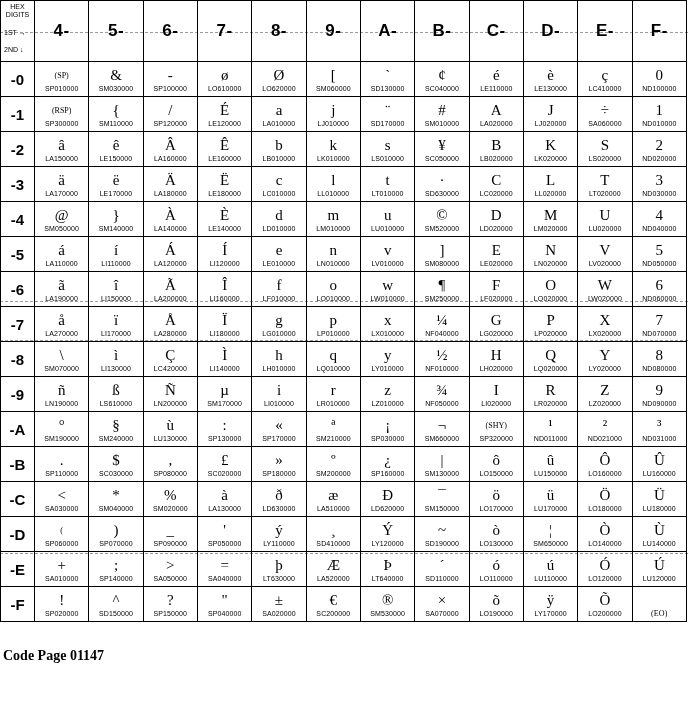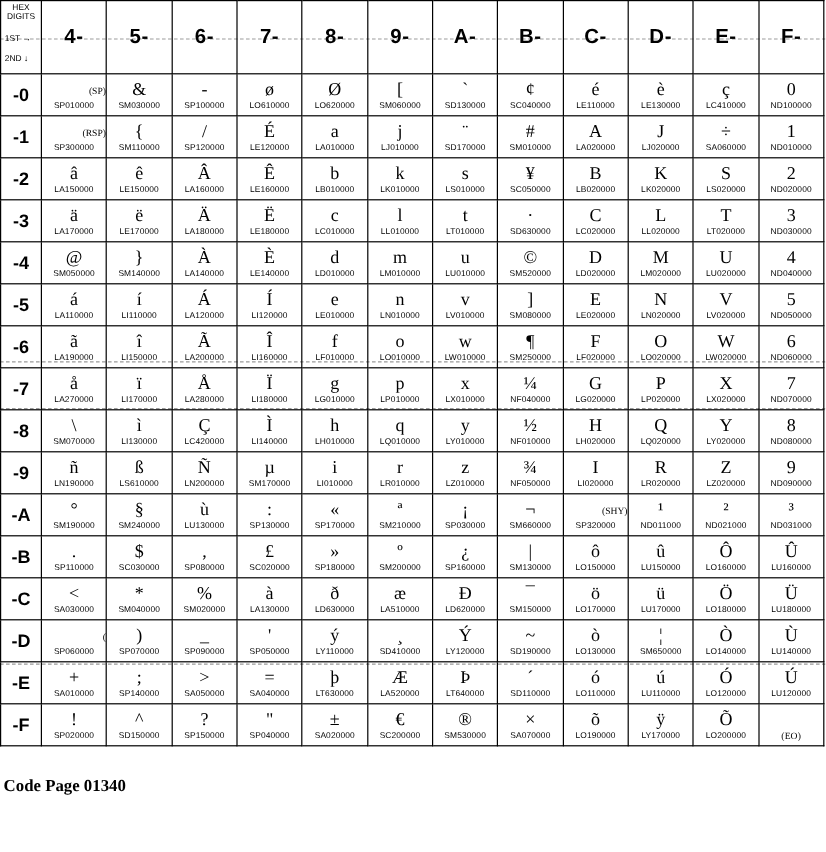--- a/index.html
+++ b/index.html
@@ -13,21 +13,21 @@
   td.corner,td.rowh{width:33px;}
   td.colh{font:bold 17px "Liberation Sans",sans-serif;letter-spacing:0.5px;}
   td.rowh{font:bold 15px "Liberation Sans",sans-serif;vertical-align:middle;}
   td.corner{position:relative;font-size:7px;}
   .hd{position:absolute;top:2px;left:0;width:100%;text-align:center;font-size:7px;line-height:8px;}
   .cr{position:absolute;left:3px;font-size:7px;text-align:left;}
   .r1{top:28px;}
   .r2{top:45px;}
   td.cell{vertical-align:bottom;}
   .glyph{font:15px/19px "Liberation Serif",serif;}
-  .glyph.ann{font-size:8px;line-height:19px;text-align:right;}
+  .glyph.ann{font-size:8px;line-height:19px;}
   .code{font:7px/8px "Liberation Sans",sans-serif;letter-spacing:0.1px;padding-bottom:3px;}
   .code.ann{font:8px/9px "Liberation Serif",serif;padding-bottom:3px;}
   #caption{position:absolute;left:3px;top:648px;font:bold 14px "Liberation Serif",serif;}
 </style>
 </head>
 <body>
 
 <div id="page">
   <div class="dash" style="top:32px"></div>
   <div class="dash" style="top:301px"></div>
@@ -865,14 +865,14 @@
             <div class="glyph">Õ</div>
             <div class="code">LO200000</div>
           </td>
           <td class="cell">
             <div class="glyph"></div>
             <div class="code ann">(EO)</div>
           </td>
         </tr>
       </tbody>
     </table>
-  <div id="caption">Code Page 01340</div>
+  <div id="caption">Code Page 01147</div>
 </div>
 
 </body></html>

